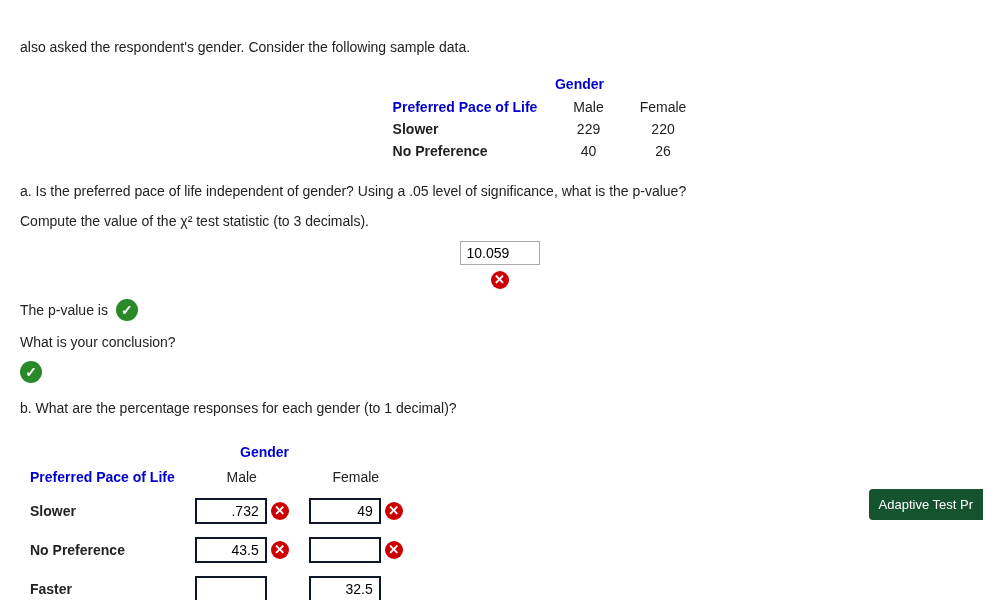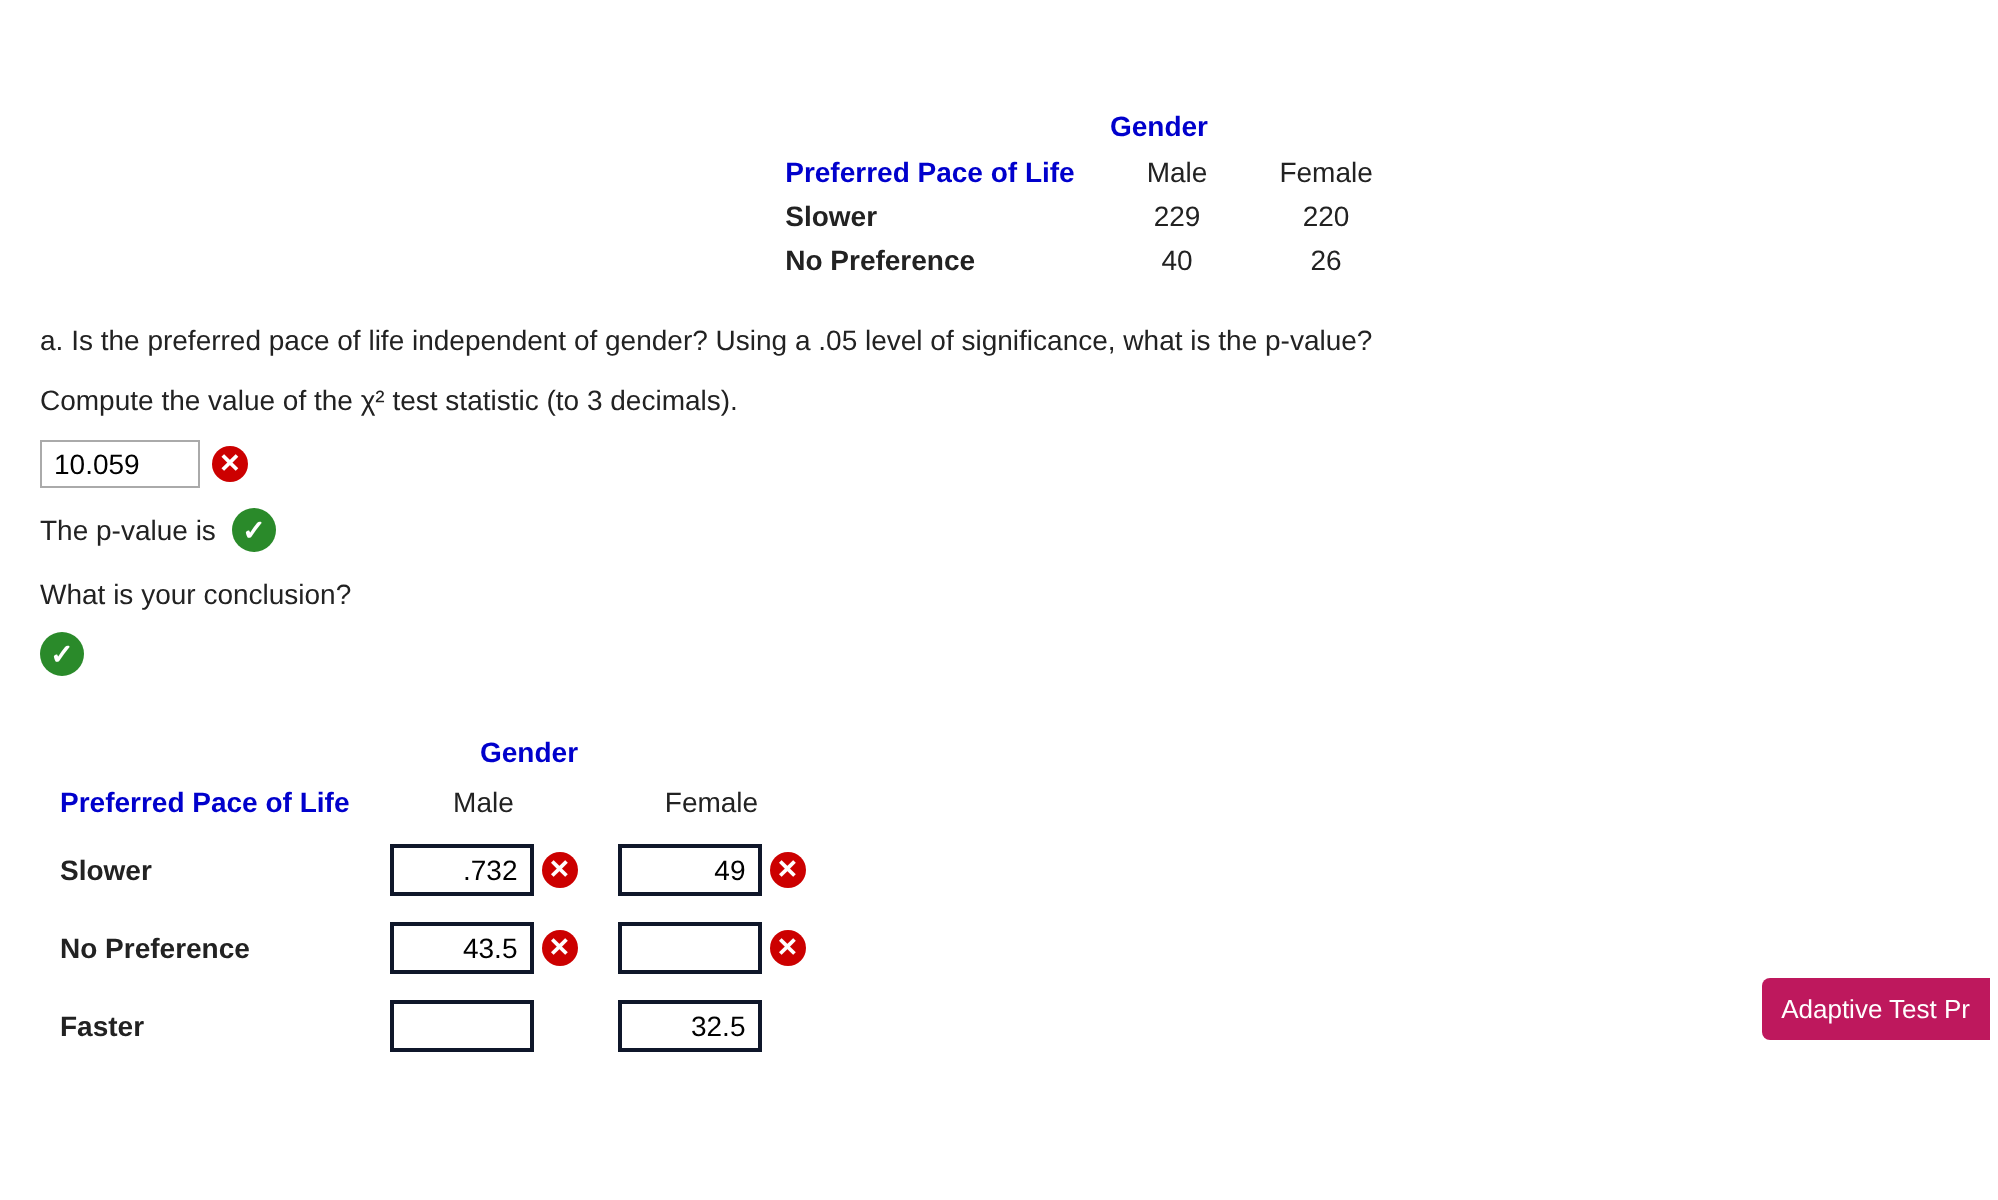--- a/index.html
+++ b/index.html
@@ -56,20 +56,21 @@
     }
     .question-line {
       margin-bottom: 8px;
       line-height: 1.6;
     }
     .input-row {
       display: flex;
       align-items: center;
       gap: 6px;
       margin-bottom: 10px;
+      flex-direction: column;
     }
     .text-input {
       border: 1px solid #aaa;
       padding: 3px 6px;
       font-size: 14px;
       width: 80px;
     }
     .error-icon {
       display: inline-block;
       width: 18px;
@@ -163,36 +164,37 @@
     }
     .pct-input {
       border: 2px solid #0f172a;
       padding: 3px 6px;
       font-size: 14px;
       width: 72px;
       text-align: right;
     }
     .adaptive-badge {
       position: fixed;
-      right: 4px;
+      right: 16px;
       bottom: 80px;
-      background: #be185d;
+      background: #14532d;
       color: #fff;
       padding: 8px 10px;
       font-size: 13px;
       border-radius: 4px 0 0 4px;
       cursor: pointer;
       z-index: 100;
     }
   </style>
 </head>
 <body>
 
 <div class="intro-text">
   <br>
+  <span>also asked the respondent's gender. Consider the following sample data.</span>
 </div>
 
 <div class="data-table-wrapper">
   <div class="gender-header">Gender</div>
   <table class="data-table">
     <thead>
       <tr>
         <th class="preferred-header">Preferred Pace of Life</th>
         <th class="col-header">Male</th>
         <th class="col-header">Female</th>
@@ -232,20 +234,23 @@
 
 <div class="question-line">
   <span>What is your conclusion?</span>
 </div>
 
 <div class="conclusion-row">
   <span class="check-icon">✓</span>
 </div>
 
 <div class="section-b">
+  <div class="question-line">
+    <span>b. What are the percentage responses for each gender (to 1 decimal)?</span>
+  </div>
   <br>
   <div class="percentage-table-wrapper">
     <div class="pct-gender-header">Gender</div>
     <table class="pct-table">
       <thead>
         <tr>
           <th class="preferred-header">Preferred Pace of Life</th>
           <th class="col-header" style="min-width:110px;text-align:center;">Male</th>
           <th class="col-header" style="min-width:110px;text-align:center;">Female</th>
         </tr>

